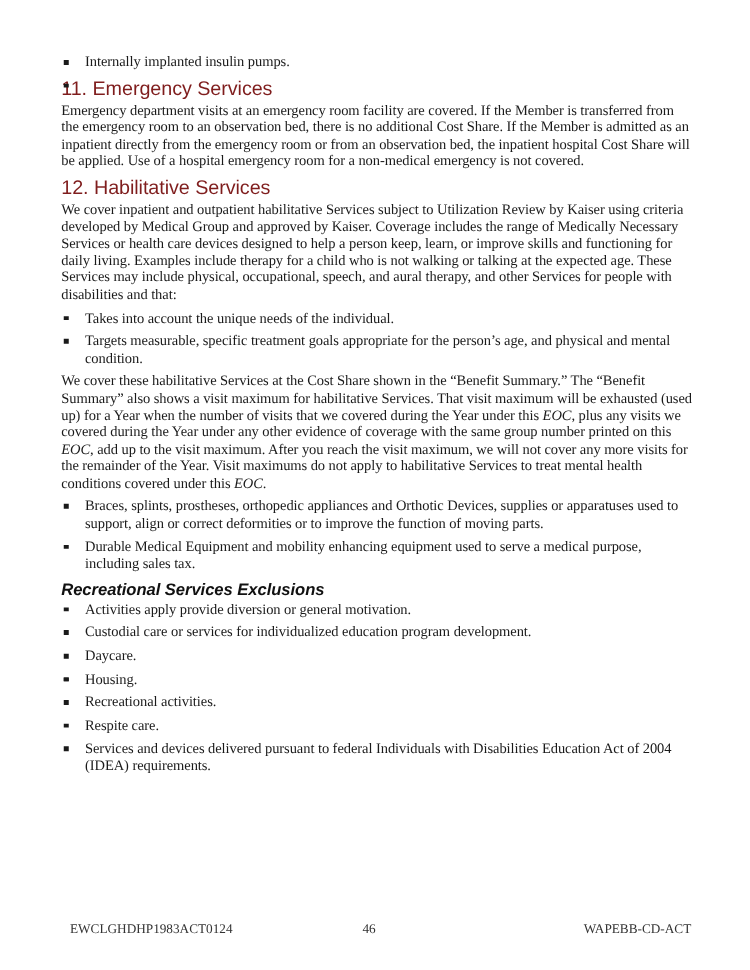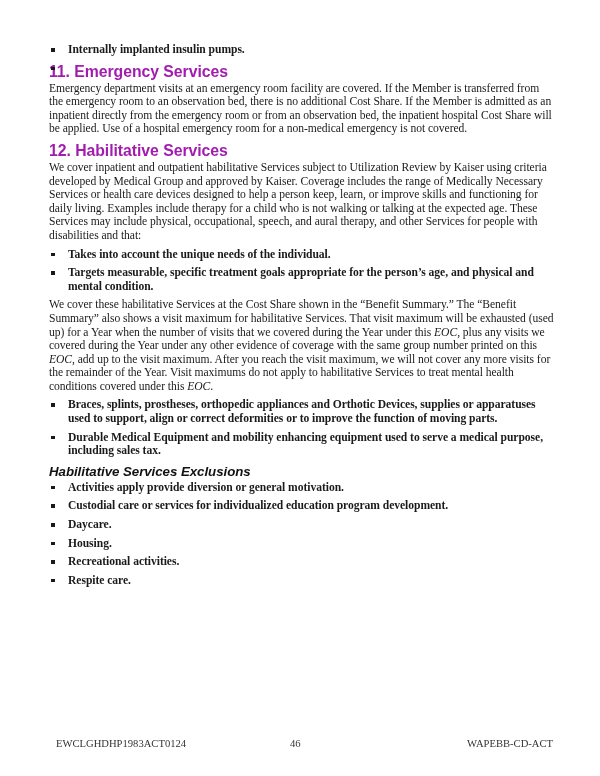--- a/index.html
+++ b/index.html
@@ -1,23 +1,23 @@
 <!DOCTYPE html>
 <html><head>
 <meta charset="utf-8">
 <style>
   html, body { margin: 0; padding: 0; background: #ffffff; }
   body { width: 600px; height: 776px; position: relative; overflow: hidden; color: #1a1a1a; }
   .page { position: absolute; left: 49px; top: 43px; width: 505px; }
   .body-text { font-family: "Liberation Serif", "DejaVu Serif", serif; font-size: 11.6px; line-height: 13.6px; letter-spacing: -0.05px; }
   p { margin: 0 0 5px 0; }
   ul { list-style: none; margin: 0; padding: 0; }
-  li { position: relative; padding-left: 19px; margin: 0 0 5px 0; font-weight: bold; }
+  li { position: relative; padding-left: 19px; margin: 0 0 5px 0; }
   li .bullet { position: absolute; left: 2px; top: 5px; width: 3.5px; height: 3.5px; background: #1a1a1a; }
-  h2 { font-family: "Liberation Sans", "DejaVu Sans", sans-serif; font-weight: bold; font-size: 15.8px; line-height: 18px; margin: 6px 0 1px 0; color: #a21caf; }
+  h2 { font-family: "Liberation Sans", "DejaVu Sans", sans-serif; font-weight: normal; font-size: 15.8px; line-height: 18px; margin: 6px 0 1px 0; color: #7f1d1d; }
   h3 { font-family: "Liberation Sans", "DejaVu Sans", sans-serif; font-weight: bold; font-style: italic; font-size: 13.3px; line-height: 16px; margin: 6px 0 1px 0; color: #111; }
   em { font-style: italic; }
   .footer { position: absolute; top: 738px; left: 56px; width: 497px; font-family: "Liberation Serif", "DejaVu Serif", serif; font-size: 10.6px; color: #333; }
   .footer .left { position: absolute; left: 0; }
   .footer .center { position: absolute; left: 234px; }
   .footer .right { position: absolute; right: 0; }
 </style>
 </head>
 <body>
 
@@ -40,30 +40,31 @@
   </ul>
 
   <p><span>We cover these habilitative Services at the Cost Share shown in the “Benefit Summary.” The “Benefit Summary” also shows a visit maximum for habilitative Services. That visit maximum will be exhausted (used up) for a Year when the number of visits that we covered during the Year under this </span><em>EOC</em><span>, plus any visits we covered during the Year under any other evidence of coverage with the same group number printed on this </span><em>EOC</em><span>, add up to the visit maximum. After you reach the visit maximum, we will not cover any more visits for the remainder of the Year. Visit maximums do not apply to habilitative Services to treat mental health conditions covered under this </span><em>EOC</em><span>.</span></p>
 
 
   <ul>
     <li><span class="bullet"></span><span>Braces, splints, prostheses, orthopedic appliances and Orthotic Devices, supplies or apparatuses used to support, align or correct deformities or to improve the function of moving parts.</span></li>
     <li><span class="bullet"></span><span>Durable Medical Equipment and mobility enhancing equipment used to serve a medical purpose, including sales tax.</span></li>
   </ul>
 
-  <h3>Habilitative Services Exclusions</h3>
+  <h3>Recreational Services Exclusions</h3>
 
   <ul>
     <li><span class="bullet"></span><span>Activities apply provide diversion or general motivation.</span></li>
     <li><span class="bullet"></span><span>Custodial care or services for individualized education program development.</span></li>
     <li><span class="bullet"></span><span>Daycare.</span></li>
     <li><span class="bullet"></span></li>
     <li><span class="bullet"></span><span>Housing.</span></li>
     <li><span class="bullet"></span><span>Recreational activities.</span></li>
     <li><span class="bullet"></span><span>Respite care.</span></li>
+    <li><span class="bullet"></span><span>Services and devices delivered pursuant to federal Individuals with Disabilities Education Act of 2004 (IDEA) requirements.</span></li>
   </ul>
 </div>
 
 <div class="footer">
   <span class="left">EWCLGHDHP1983ACT0124</span>
   <span class="center">46</span>
   <span class="right">WAPEBB-CD-ACT</span>
 </div>
 
 </body></html>

